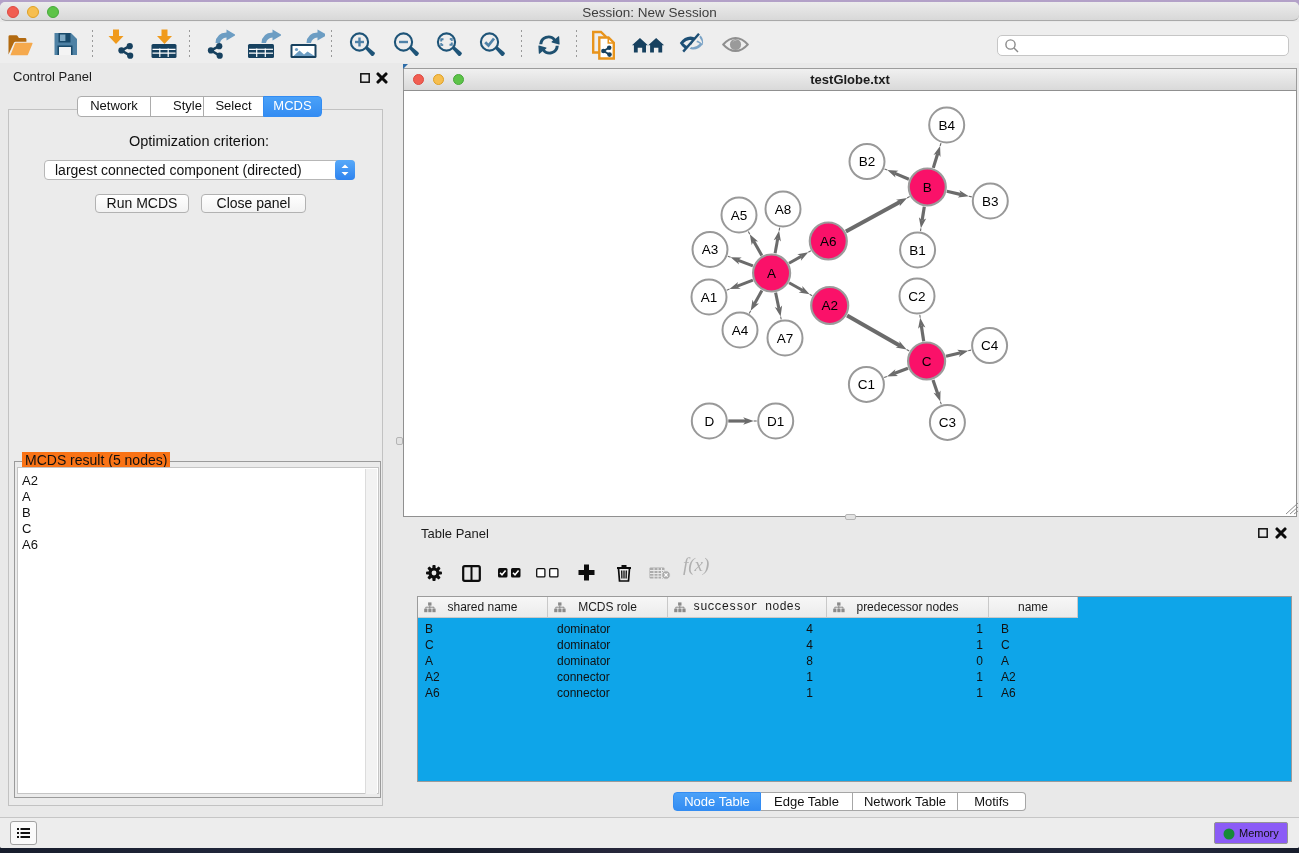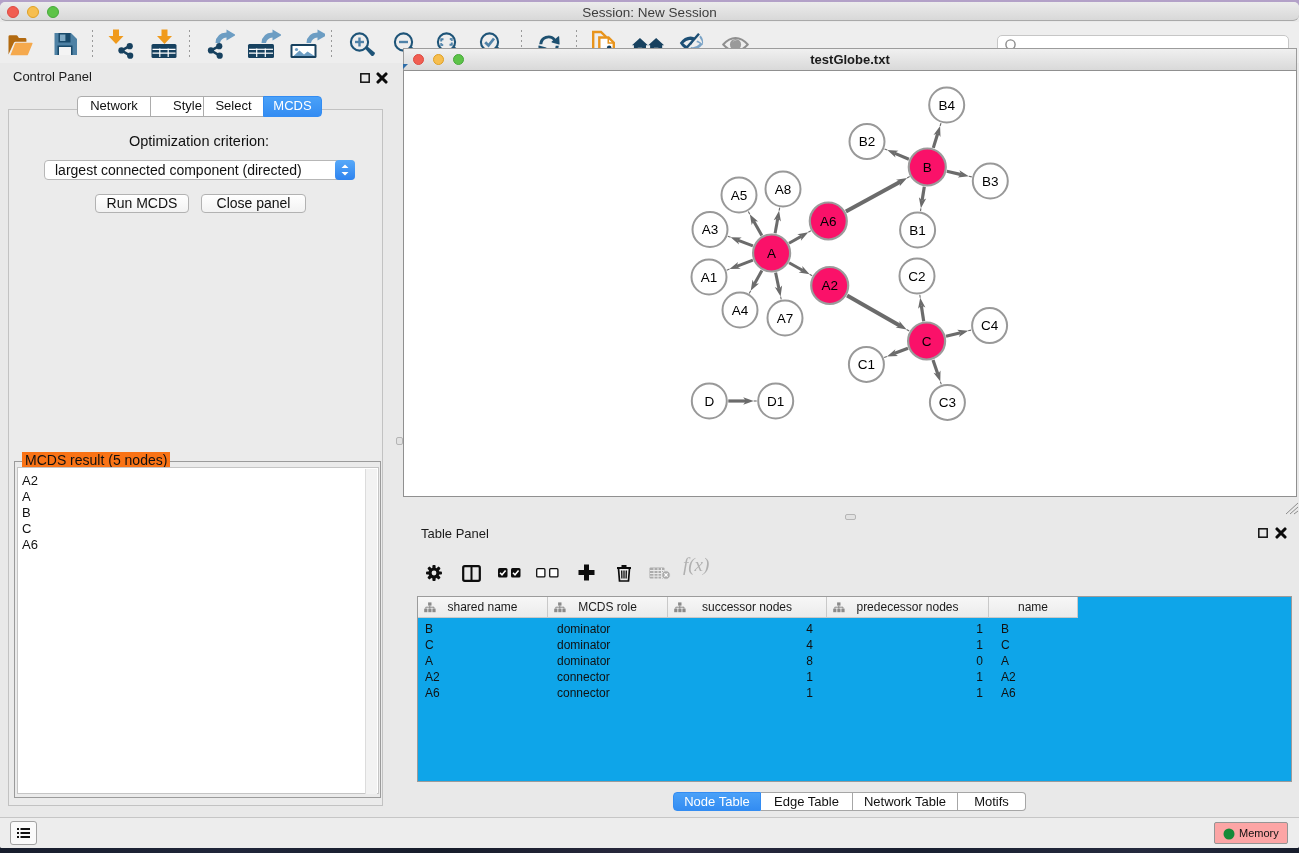--- a/index.html
+++ b/index.html
@@ -43,21 +43,21 @@
 .btn { position:absolute; top:192px; height:19px; background:linear-gradient(#ffffff,#f2f2f2);
   border:1px solid #b2b2b2; border-radius:4px; font-size:14px; color:#111;
   text-align:center; line-height:17px; }
 #mcds-box { left:14px; top:459px; width:367px; height:337px; border:1px solid #9b9b9b; }
 #mcds-label { left:22px; top:450px; font-size:14px; color:#111; background:#f97316; padding:0 3px; }
 #mcds-list { left:17px; top:465px; width:362px; height:327px; background:#fff;
   border:1px solid #c5c5c5; font-size:13px; color:#111; padding:5px 0 0 4px; line-height:16px; }
 #mcds-scroll { position:absolute; right:1px; top:1px; width:12px; height:325px;
   background:#f2f2f2; border-left:1px solid #dcdcdc; }
 
-#nw { left:403px; top:46px; width:786px; height:450px; }
+#nw { left:403px; top:66px; width:786px; height:450px; }
 #nw-title { position:absolute; left:0; top:0; width:894px; height:22px;
   background:linear-gradient(#f0f0f0,#d9d9d9); border:1px solid #9c9c9c; border-bottom:none; }
 #nw-title-text { position:absolute; top:3px; width:100%; text-align:center;
   font-size:13px; font-weight:bold; color:#1a1a1a; }
 #nw-canvas { position:absolute; left:0; top:22px; width:894px; height:427px;
   background:#fff; border:1px solid #909090; }
 
 #tp-title { left:421px; top:524px; font-size:13px; color:#1c1c1c; }
 #tbl { left:417px; top:594px; width:875px; height:186px; background:#0ea5e9; border:1px solid #9b9b9b; }
 .th { position:absolute; top:0; height:21px; background:linear-gradient(#f7f7f7,#ebebeb);
@@ -66,21 +66,21 @@
 .tr { position:absolute; height:16px; font-size:12px; color:#111; }
 .td { position:absolute; top:1px; }
 .tabbtn { position:absolute; top:790px; height:19px; background:#fff; border:1px solid #a6a6a6; font-size:13px; color:#111; text-align:center; line-height:17px; }
 .tabbtn.sel { background:linear-gradient(#4aa1f8,#338cf2); color:#fff; border-color:#338cf2; }
 
 #statusbar { left:0; top:815px; width:1299px; height:31px; background:#ededed;
   border-top:1px solid #c6c6c6; }
 #listbtn { position:absolute; left:10px; top:3px; width:27px; height:24px;
   background:#fafafa; border:1px solid #a2a2a2; border-radius:3px; }
 #membtn { position:absolute; left:1214px; top:4px; width:74px; height:22px;
-  background:#fca5a5; border:1px solid #959595; border-radius:2px;
+  background:#8b5cf6; border:1px solid #959595; border-radius:2px;
   font-size:11px; color:#111; }
 </style>
 </head>
 <body>
 <div id="desktop-bottom" class="abs"></div>
 <div id="win" class="abs">
 
   <div id="titlebar" class="abs">
     <div class="tl" style="left:7px;top:4px;background:#f15e52;border:1px solid #dd4a41;"></div>
     <div class="tl" style="left:27px;top:4px;background:#f6be4f;border:1px solid #dfa023;"></div>
@@ -463,21 +463,21 @@
         </svg>shared name</div>
 <div class="th" style="left:130px;width:120px;"><svg width="12" height="11" viewBox="0 0 12 11" style="position:absolute;left:6px;top:5px;">
           <g fill="#8a8a8a">
             <rect x="4.1" y="0.4" width="3.4" height="3.2"></rect>
             <rect x="0.2" y="6.6" width="3.2" height="3.6"></rect>
             <rect x="4.3" y="6.6" width="3.2" height="3.6"></rect>
             <rect x="8.4" y="6.6" width="3.2" height="3.6"></rect>
           </g>
           <path d="M5.8,3.6 V5.2 M1.8,6.6 V5.2 H10 V6.6 M5.8,5.2 V6.6" stroke="#8a8a8a" stroke-width="1" fill="none"></path>
         </svg>MCDS role</div>
-<div class="th" style="left:250px;width:159px;"><svg width="12" height="11" viewBox="0 0 12 11" style="position:absolute;left:6px;top:5px;">
+<div class="th" style="left:250px;width:159px;font-family:Liberation Mono, monospace;"><svg width="12" height="11" viewBox="0 0 12 11" style="position:absolute;left:6px;top:5px;">
           <g fill="#8a8a8a">
             <rect x="4.1" y="0.4" width="3.4" height="3.2"></rect>
             <rect x="0.2" y="6.6" width="3.2" height="3.6"></rect>
             <rect x="4.3" y="6.6" width="3.2" height="3.6"></rect>
             <rect x="8.4" y="6.6" width="3.2" height="3.6"></rect>
           </g>
           <path d="M5.8,3.6 V5.2 M1.8,6.6 V5.2 H10 V6.6 M5.8,5.2 V6.6" stroke="#8a8a8a" stroke-width="1" fill="none"></path>
         </svg>successor nodes</div>
 <div class="th" style="left:409px;width:162px;"><svg width="12" height="11" viewBox="0 0 12 11" style="position:absolute;left:6px;top:5px;">
           <g fill="#8a8a8a">

